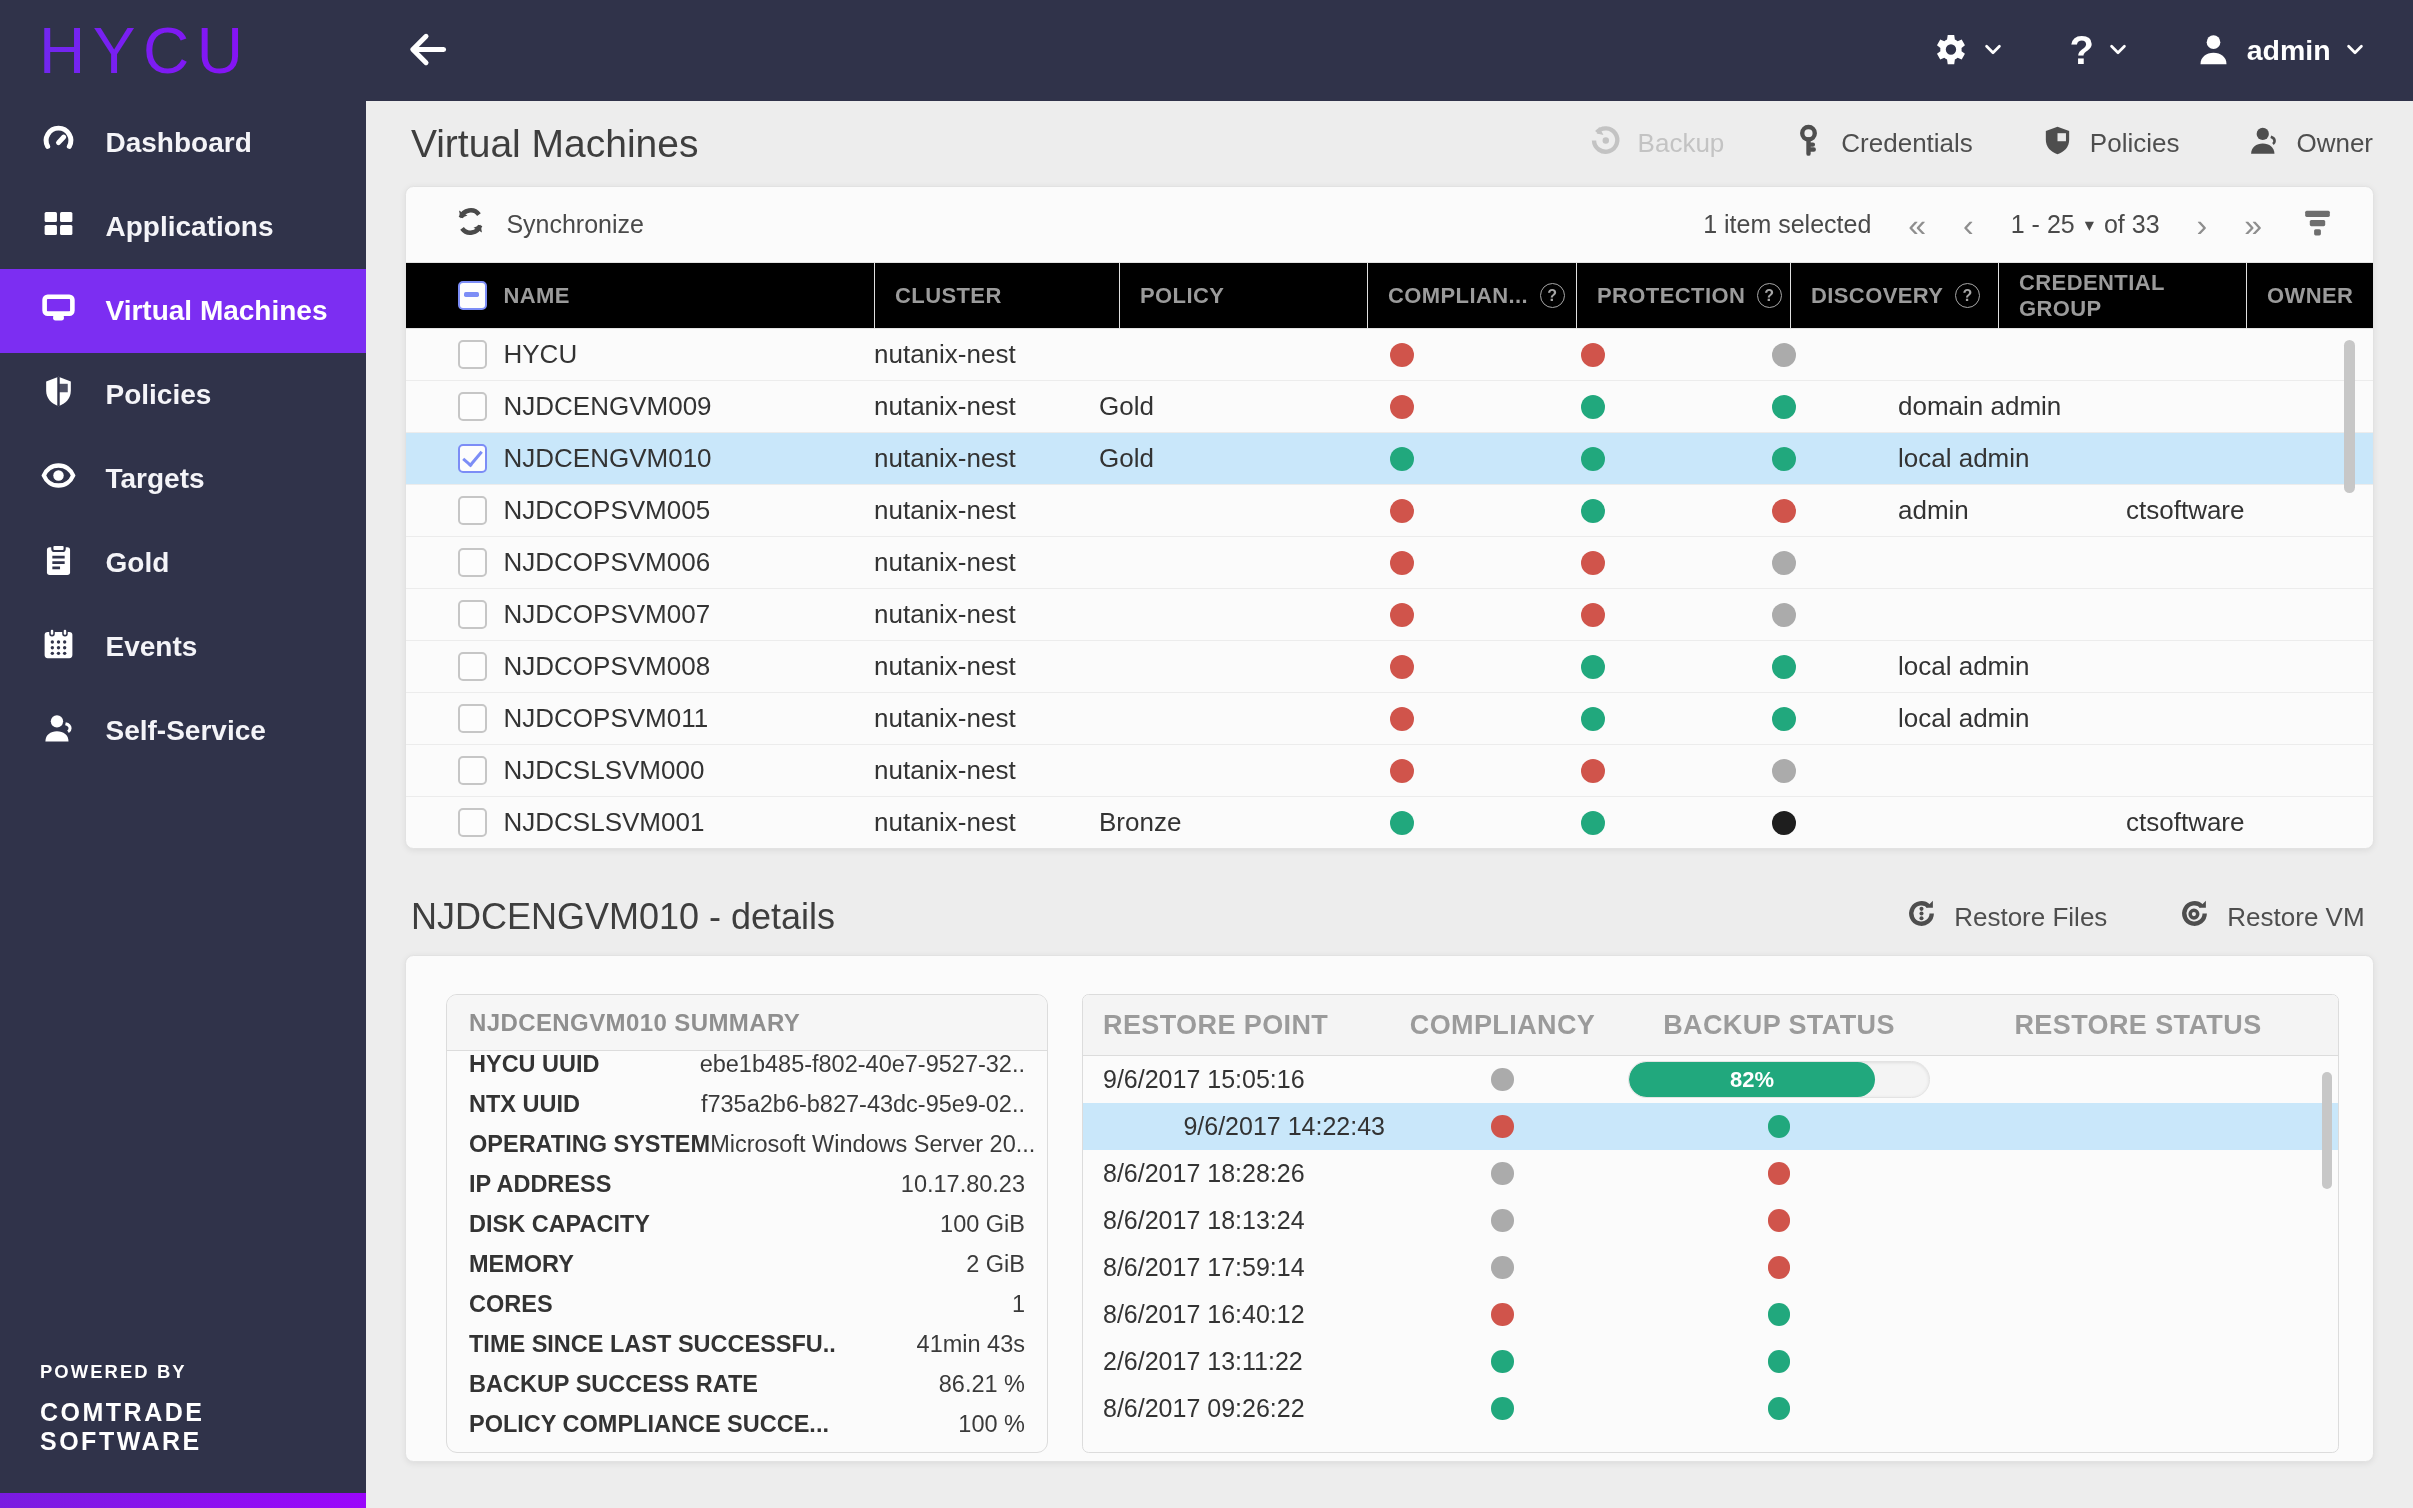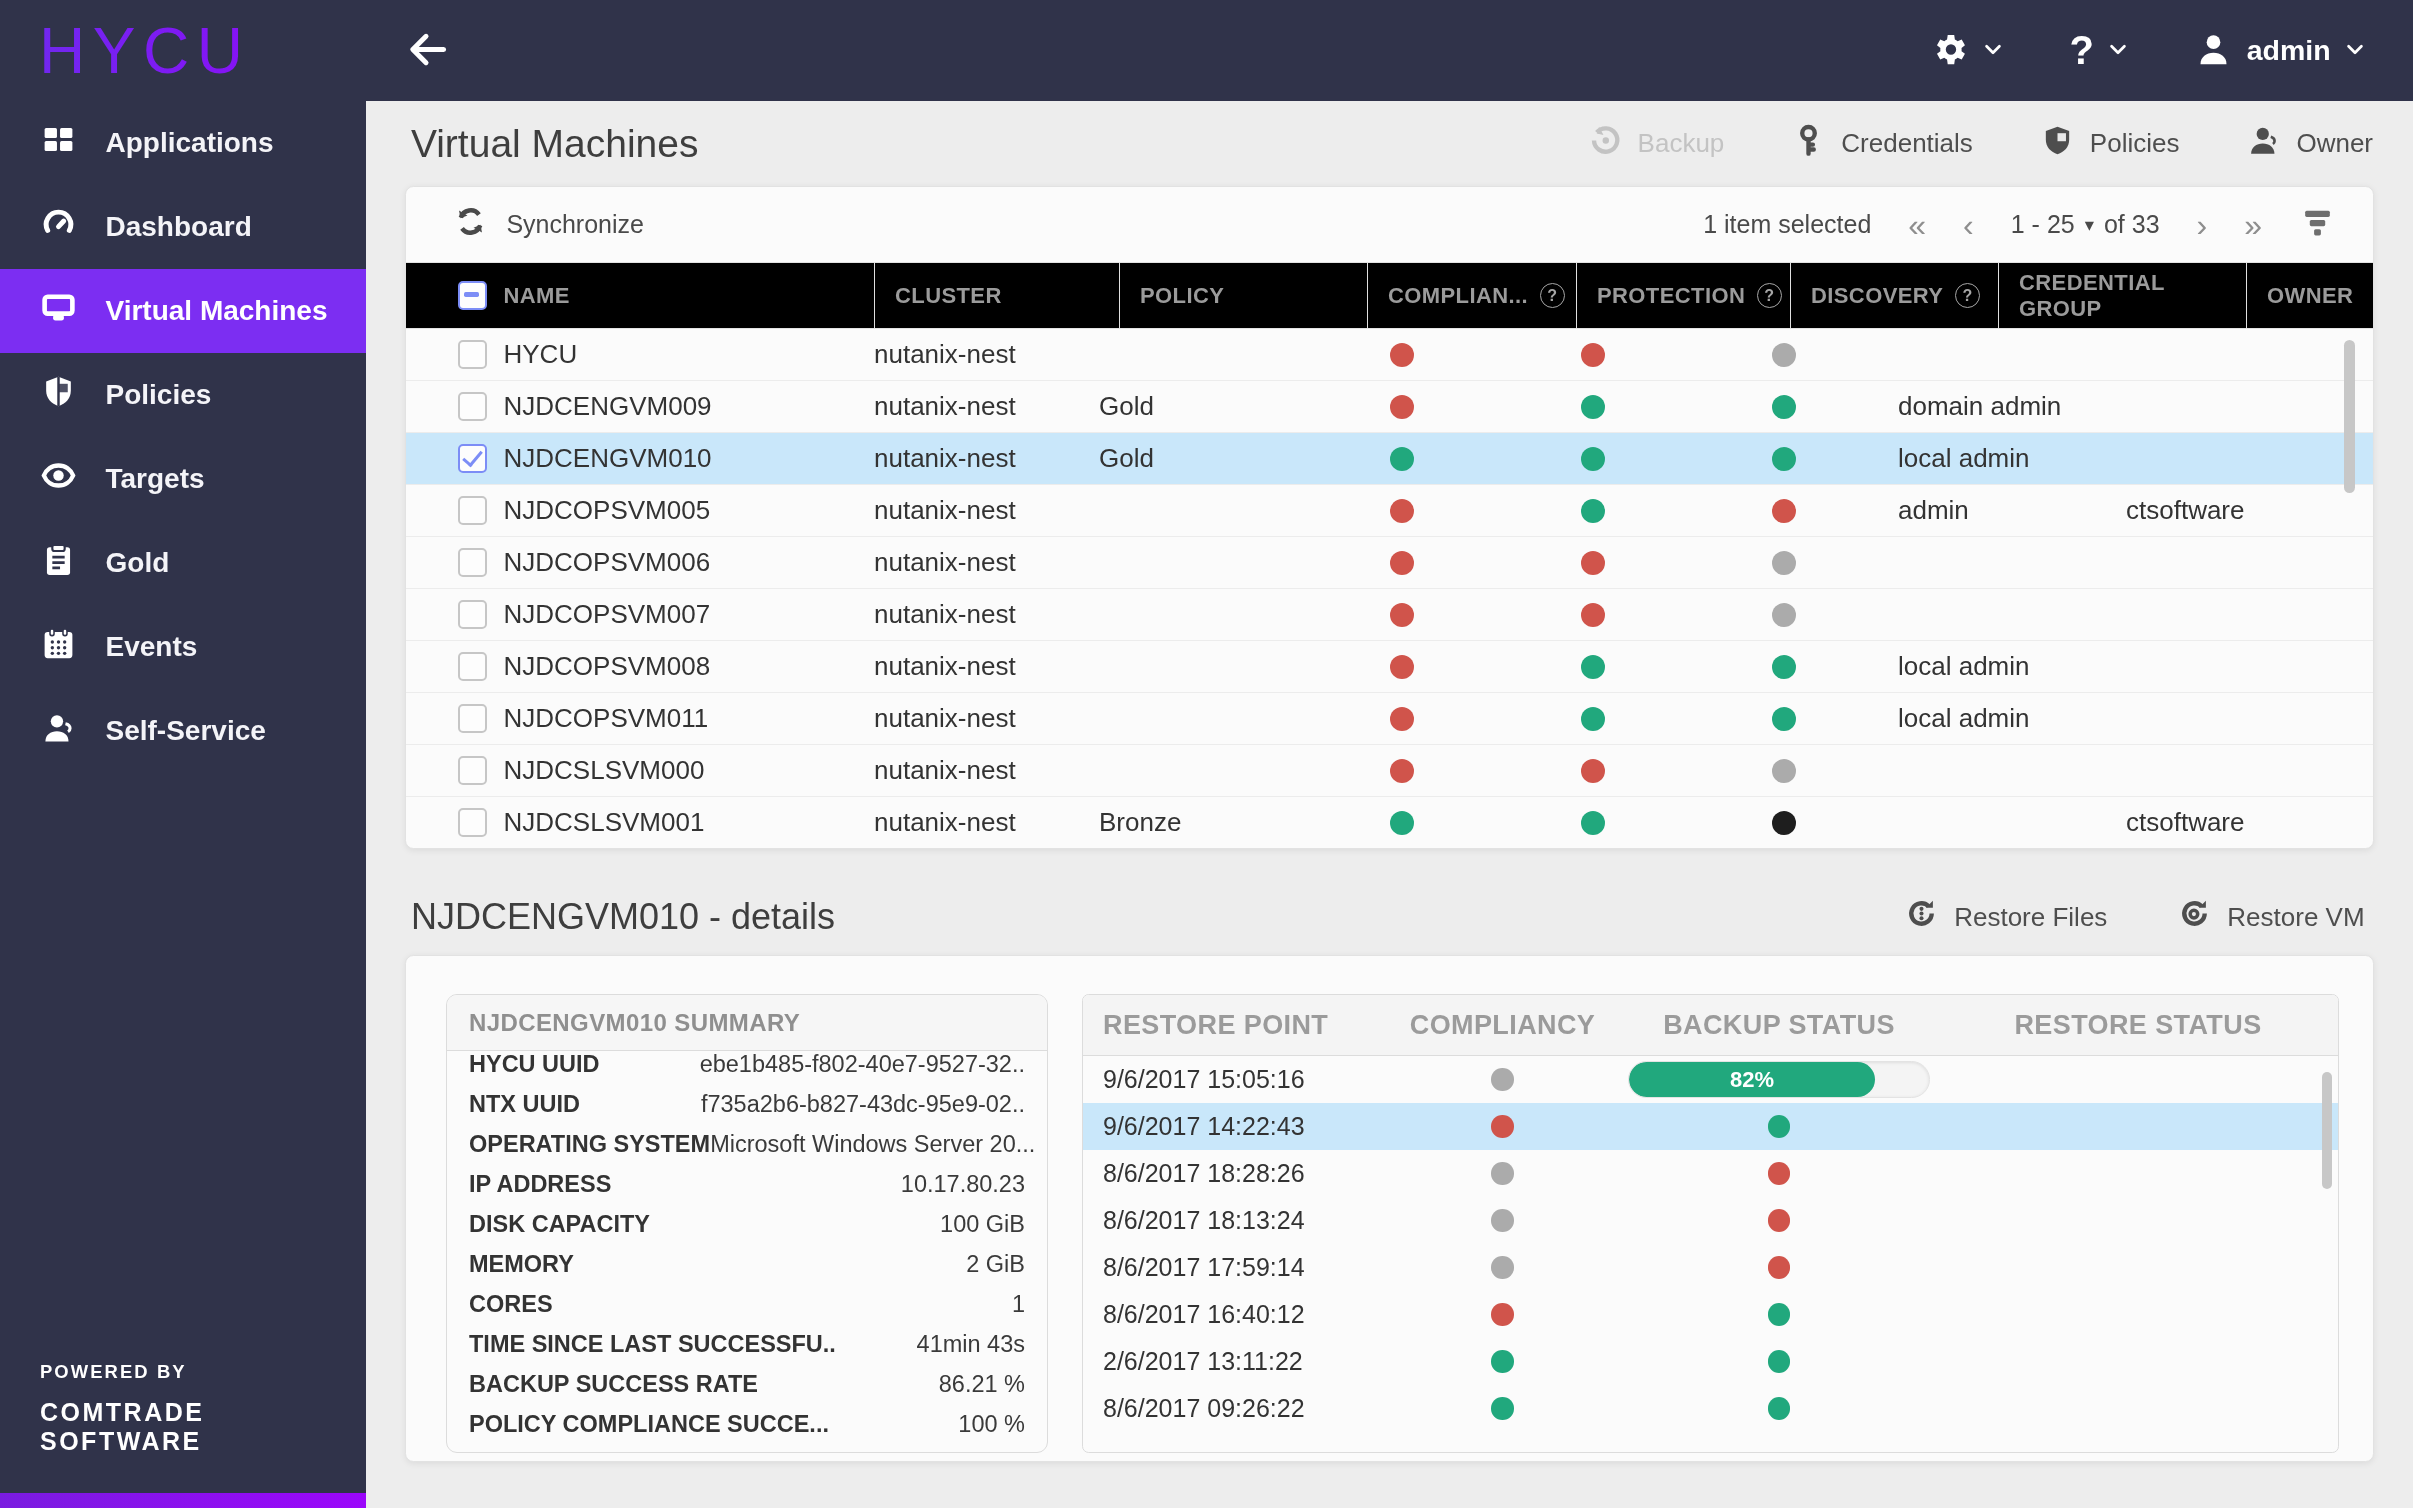--- a/index.html
+++ b/index.html
@@ -90,21 +90,21 @@
   .summary-row { height:40px; display:flex; padding:0 22px; font-size:23.5px; }
   .summary-label { font-weight:700; color:#333333; white-space:nowrap; }
   .summary-value { margin-left:auto; color:#3A3A3A; white-space:nowrap; }
 
   .restore-panel { position:absolute; left:676px; top:38px; width:1257px; height:459px; background:#FBFBFB; border:0.8px solid #DCDCDC; border-radius:6.7px; overflow:hidden; }
   .rgrid { display:grid; grid-template-columns:302px 235px 318px 1fr; align-items:center; }
   .restore-head { height:61px; background:#F4F4F4; border-bottom:0.8px solid #DCDCDC; color:#9B9B9B; font-size:27px; font-weight:700; letter-spacing:0.4px; }
   .rh1 { padding-left:20px; }
   .rhc { text-align:center; }
   .rrow { height:47px; font-size:25px; color:#333333; cursor:pointer; }
-  .rrow.selected { background:var(--selected_row,#C9E7FA); }
+  .rrow.selected { background:var(--selected_row,#C9E7FA);text-align:right; }
   .rtime { padding-left:20px; white-space:nowrap; }
   .rc { display:flex; justify-content:center; }
   .rrow .dot { width:22.6px; height:22.6px; }
 
   .progress { width:302px; height:37px; border-radius:18.4px; background:#F4F4F4; border:0.8px solid #E3E3E3; box-shadow:inset 0 0.8px 3.4px rgba(0,0,0,.10); overflow:hidden; }
   .progress-fill { height:100%; background:var(--status_green,#27A984); border-radius:18.4px; display:flex; align-items:center; justify-content:center; color:#FFFFFF; font-size:22px; font-weight:700; }
 
   .restore-scroll { right:5.9px; top:77px; height:117px; width:10px; }
 </style>
 </head>
@@ -154,37 +154,37 @@
           </svg>
       </span>
     </button>
   </div>
 </header>
 
 <aside class="sidebar">
   <nav>
     <div class="nav-item">
       <span>
+        <svg width="37" height="37" viewBox="0 0 24 24" fill="none" stroke="#FFFFFF" stroke-width="3.2" stroke-linecap="round">
+            <path d="M5 16.5 A8 8 0 1 1 19 16.5"></path>
+            <path d="M12 14l3.4-3.6"></path>
+          </svg>
+      </span>
+      <span>Dashboard</span>
+    </div>
+    <div class="nav-item">
+      <span>
         <svg width="37" height="37" viewBox="0 0 24 24" fill="#FFFFFF">
             <rect x="3" y="4.5" width="8" height="6.5" rx="1"></rect>
             <rect x="13" y="4.5" width="8" height="6.5" rx="1"></rect>
             <rect x="3" y="13" width="8" height="6.5" rx="1"></rect>
             <rect x="13" y="13" width="8" height="6.5" rx="1"></rect>
           </svg>
       </span>
       <span>Applications</span>
-    </div>
-    <div class="nav-item">
-      <span>
-        <svg width="37" height="37" viewBox="0 0 24 24" fill="none" stroke="#FFFFFF" stroke-width="3.2" stroke-linecap="round">
-            <path d="M5 16.5 A8 8 0 1 1 19 16.5"></path>
-            <path d="M12 14l3.4-3.6"></path>
-          </svg>
-      </span>
-      <span>Dashboard</span>
     </div>
     <div class="nav-item active">
       <span>
         <svg width="37" height="37" viewBox="0 0 24 24">
             <rect x="3" y="5" width="18" height="11" rx="2" fill="none" stroke="#FFFFFF" stroke-width="3"></rect>
             <rect x="8.5" y="16.5" width="7" height="4" rx="1.5" fill="#FFFFFF"></rect>
           </svg>
       </span>
       <span>Virtual Machines</span>
     </div>

